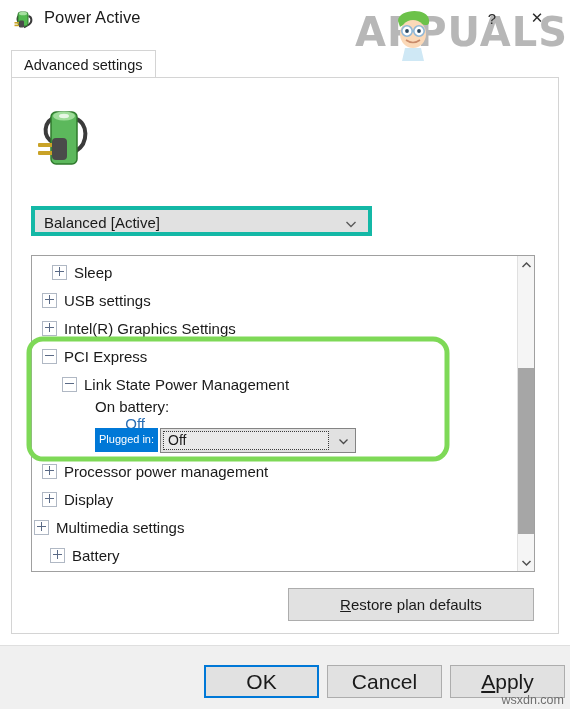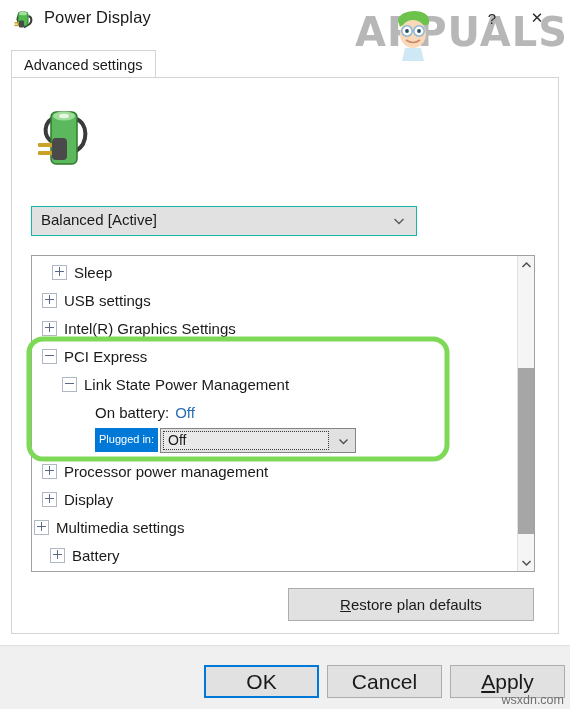--- a/index.html
+++ b/index.html
@@ -159,24 +159,24 @@
     width: 440px;
     font-size: 15.5px;
     line-height: 27px;
     color: #1a1a1a;
   }
 
   
   .plan-combo {
     position: absolute;
     left: 31px; top: 206px;
-    width: 386px;
+    width: 341px;
     height: 30px;
     background: #e1e1e1;
-    border: 1px solid #14b8a6;
+    border: 4px solid #14b8a6;
     box-sizing: border-box;
     display: flex;
     align-items: center;
     cursor: default;
   }
   .plan-combo-text {
     position: absolute;
     left: 9px; top: 4px;
     font-size: 15px;
     color: #1a1a1a;
@@ -376,21 +376,21 @@
       <svg width="26" height="26" viewBox="0 0 26 26">
         <path d="M17.5 9 C21 10, 21.5 15, 18 17.5 L13 20.5" stroke="#3b3b3b" stroke-width="2" fill="none"></path>
         <path d="M9.5 8 C6 9, 5.5 13.5, 8.5 15.5" stroke="#3b3b3b" stroke-width="2" fill="none"></path>
         <rect x="7" y="5" width="10" height="14" rx="2.5" fill="#52b94f" stroke="#2f7a2d" stroke-width="1"></rect>
         <ellipse cx="12" cy="6.5" rx="4.2" ry="1.8" fill="#a6e0a0"></ellipse>
         <rect x="3.5" y="15" width="5" height="1.6" fill="#c9a227"></rect>
         <rect x="3.5" y="17.6" width="5" height="1.6" fill="#c9a227"></rect>
         <rect x="8" y="13.6" width="5" height="7" rx="1.4" fill="#4a4a4a"></rect>
       </svg>
     </span>
-    <span class="title-text">Power Display</span>
+    <span class="title-text">Power Active</span>
 
     <div class="wm-logo">
       <div class="wm-text">APPUALS</div>
       <svg class="wm-face" viewBox="0 0 44 58">
         <path d="M7 18 C7 6, 37 4, 38 17 C39 24, 34 22, 30 21 C24 19, 12 21, 9 24 Z" fill="#6cc24a"></path>
         <ellipse cx="22" cy="31" rx="13" ry="14" fill="#fbd9b8"></ellipse>
         <circle cx="16" cy="28" r="5.2" fill="#ffffff" stroke="#8fb7d6" stroke-width="1.6"></circle>
         <circle cx="28" cy="28" r="5.2" fill="#ffffff" stroke="#8fb7d6" stroke-width="1.6"></circle>
         <circle cx="16" cy="28" r="1.9" fill="#2b4a63"></circle>
         <circle cx="28" cy="28" r="1.9" fill="#2b4a63"></circle>
@@ -460,21 +460,21 @@
       <div class="tree-row" style="top:86px; left:10px;justify-content:center;">
         <span class="expander"></span>
         <span>PCI Express</span>
       </div>
 
       <div class="tree-row" style="top:114px; left:30px;">
         <span class="expander"></span>
         <span>Link State Power Management</span>
       </div>
 
-      <div class="tree-row" style="top:142px; left:63px;">
+      <div class="tree-row" style="top:142px; left:63px;flex-direction:column;">
         <span class="leaf-label">On battery:</span>
         <span class="leaf-value">Off</span>
       </div>
 
       <div class="tree-row" style="top:170px; left:63px;">
         <span class="sel-label">Plugged in:</span>
         <span class="value-combo">
           <span class="value-combo-field">Off</span>
           <span class="value-combo-arrow">
             <svg width="13" height="13" viewBox="0 0 13 13">

